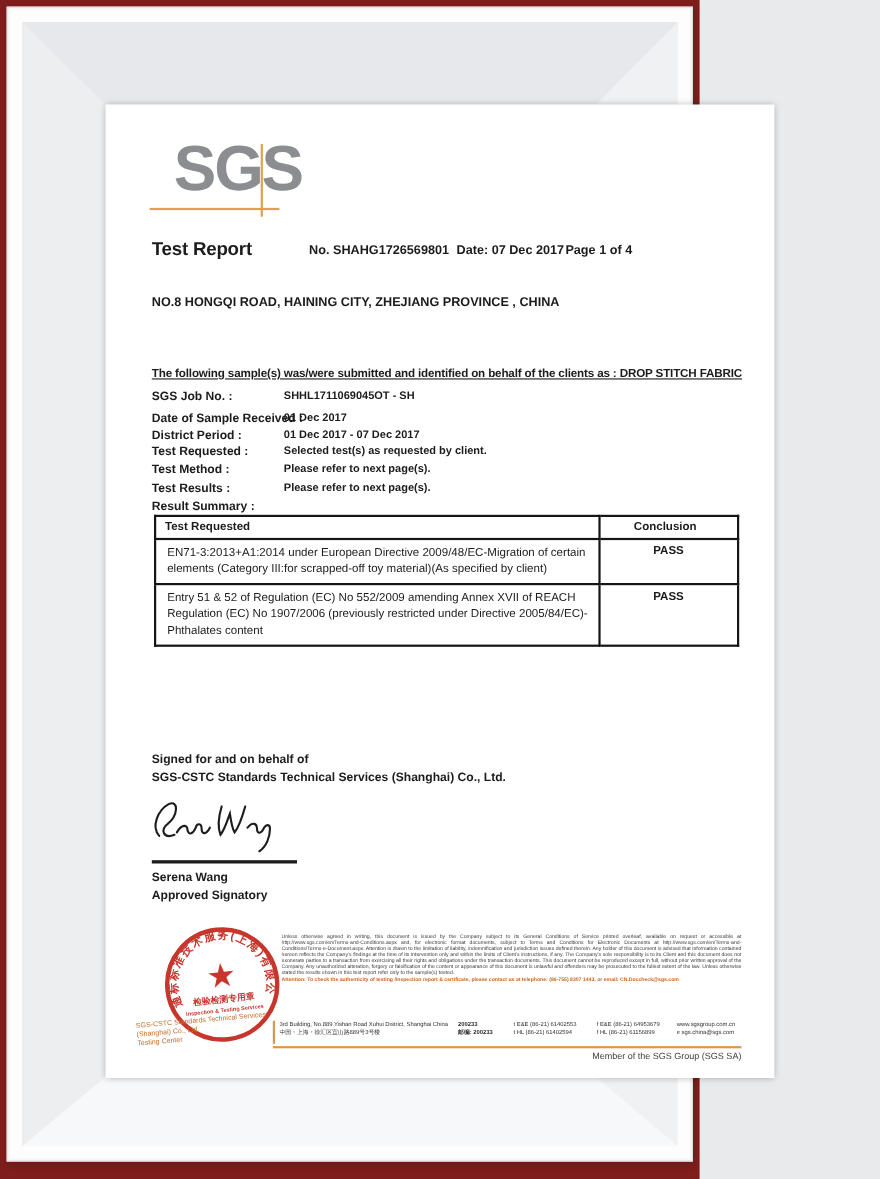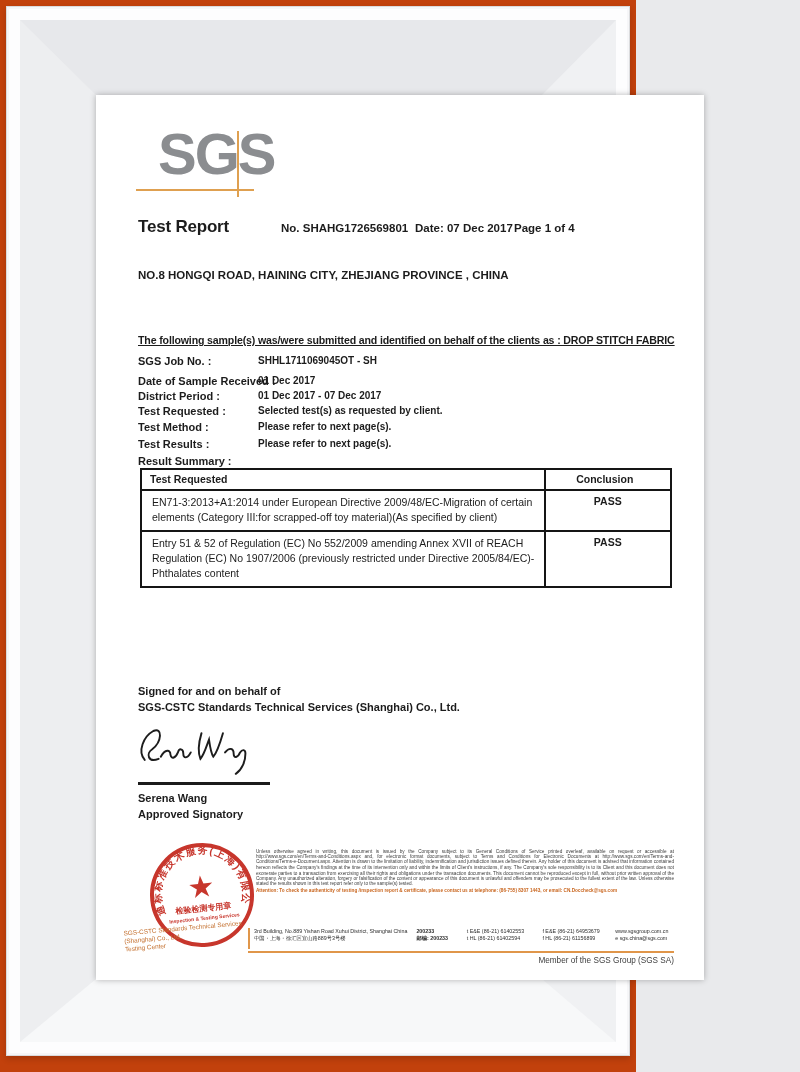--- a/index.html
+++ b/index.html
@@ -2,21 +2,21 @@
 <html><head>
 <meta charset="utf-8">
 <style>
   html,body{margin:0;padding:0;}
   body{
     width:800px;height:1072px;
     background:#e9eaec;
     font-family:"Liberation Sans","DejaVu Sans",sans-serif;
     overflow:hidden;
   }
-  .scene{position:relative;width:636px;height:1072px;background:#c2410c;}
+  .scene{position:relative;width:636px;height:1072px;background:#7f1d1d;}
   
   .frame{
     position:absolute;left:6px;top:6px;right:6px;bottom:16px;
     background:#fdfdfe;
     border:1px solid #dadbdd;
     box-shadow:0 3px 6px rgba(0,0,0,.16), inset 0 0 0 2px #f6f6f8;
   }
   .bevel{
     position:absolute;left:13px;top:13px;right:13px;bottom:13px;
     border-style:solid;

